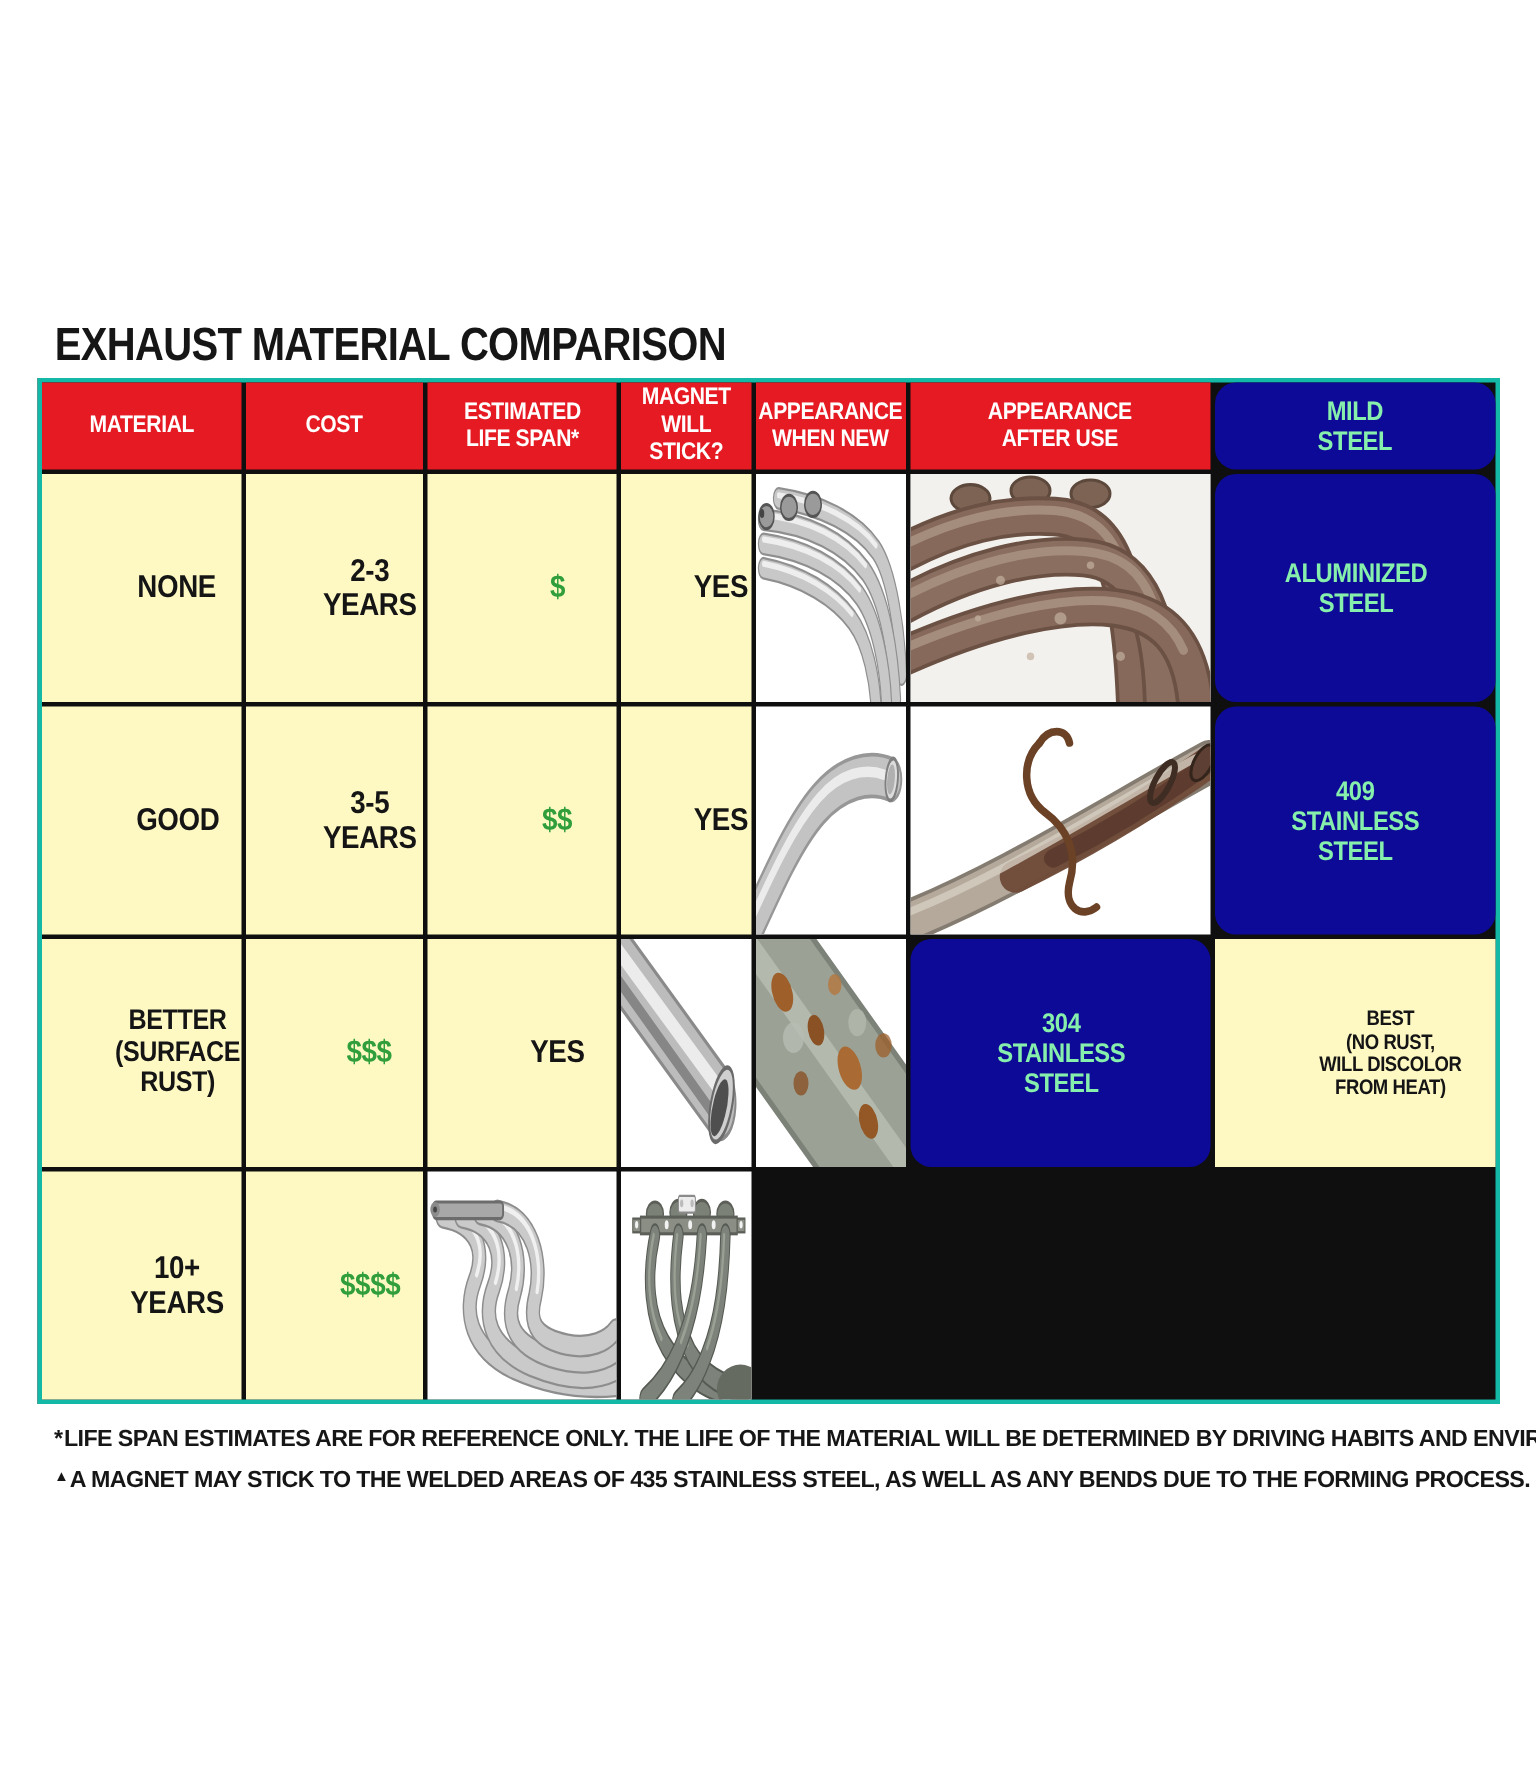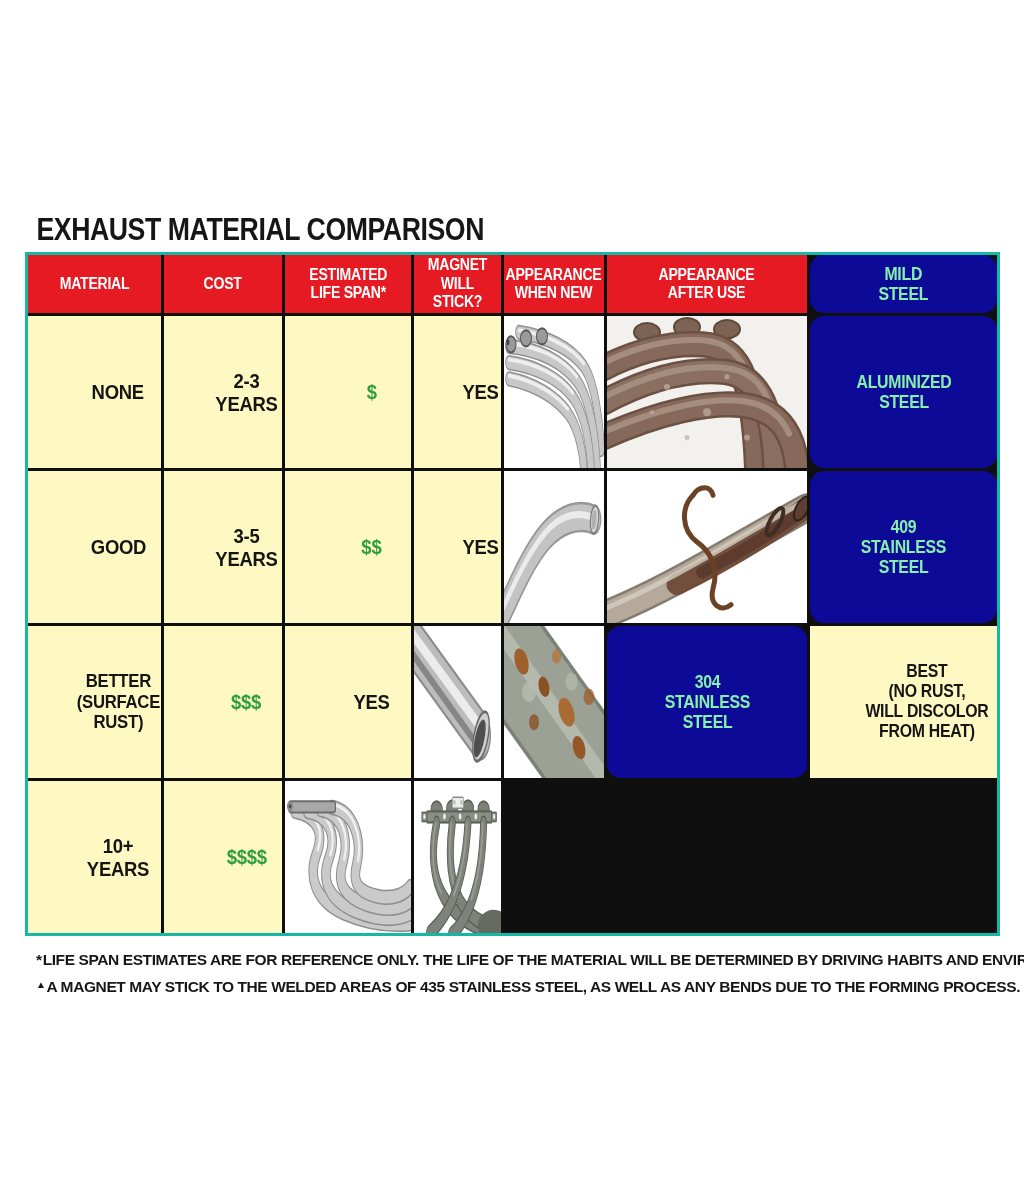--- a/index.html
+++ b/index.html
@@ -10,21 +10,21 @@
         font-size:31px;font-weight:bold;letter-spacing:-0.5px;color:#161616;white-space:nowrap;}
   .comp-table{position:absolute;left:25px;top:252px;display:grid;
         grid-template-columns:133px 118px 126px 87px 100px 200px 187px;
         grid-template-rows:58px 152px 152px 152px 152px;
         gap:3px;background:#0f0f0f;border:3px solid #14b8a6;}
   .cell{display:flex;align-items:center;justify-content:center;text-align:center;overflow:hidden;}
   .hcell{background:#e61a22;color:#ffffff;font-weight:bold;font-size:16px;line-height:1.15;}
   .mcell{background:#0d0a97;color:#86efac;font-weight:bold;font-size:18px;line-height:1.12;border-radius:14px;}
   .tcell{background:#fef9c3;color:#151515;font-weight:bold;font-size:21px;line-height:1.1;padding-left:47px;}
   .sz-m{font-size:19px;}
-  .sz-s{font-size:18px;}
+  .sz-s{font-size:14px;}
   .cost{color:#2f9e3b;}
   .icell{background:#ffffff;padding:0;}
   .photo{width:100%;height:100%;}
   .photo svg{display:block;width:100%;height:100%;}
   .cond{display:inline-block;transform:scaleX(0.88);transform-origin:center;letter-spacing:-0.3px;}
   .pre{white-space:pre-line;}
   .mag-sup{font-size:11px;vertical-align:7px;letter-spacing:0;}
   .footnotes{position:absolute;left:36px;top:947px;width:960px;font-weight:bold;
         font-size:15.5px;line-height:25px;letter-spacing:-0.4px;color:#161616;}
   .fn{white-space:nowrap;}

